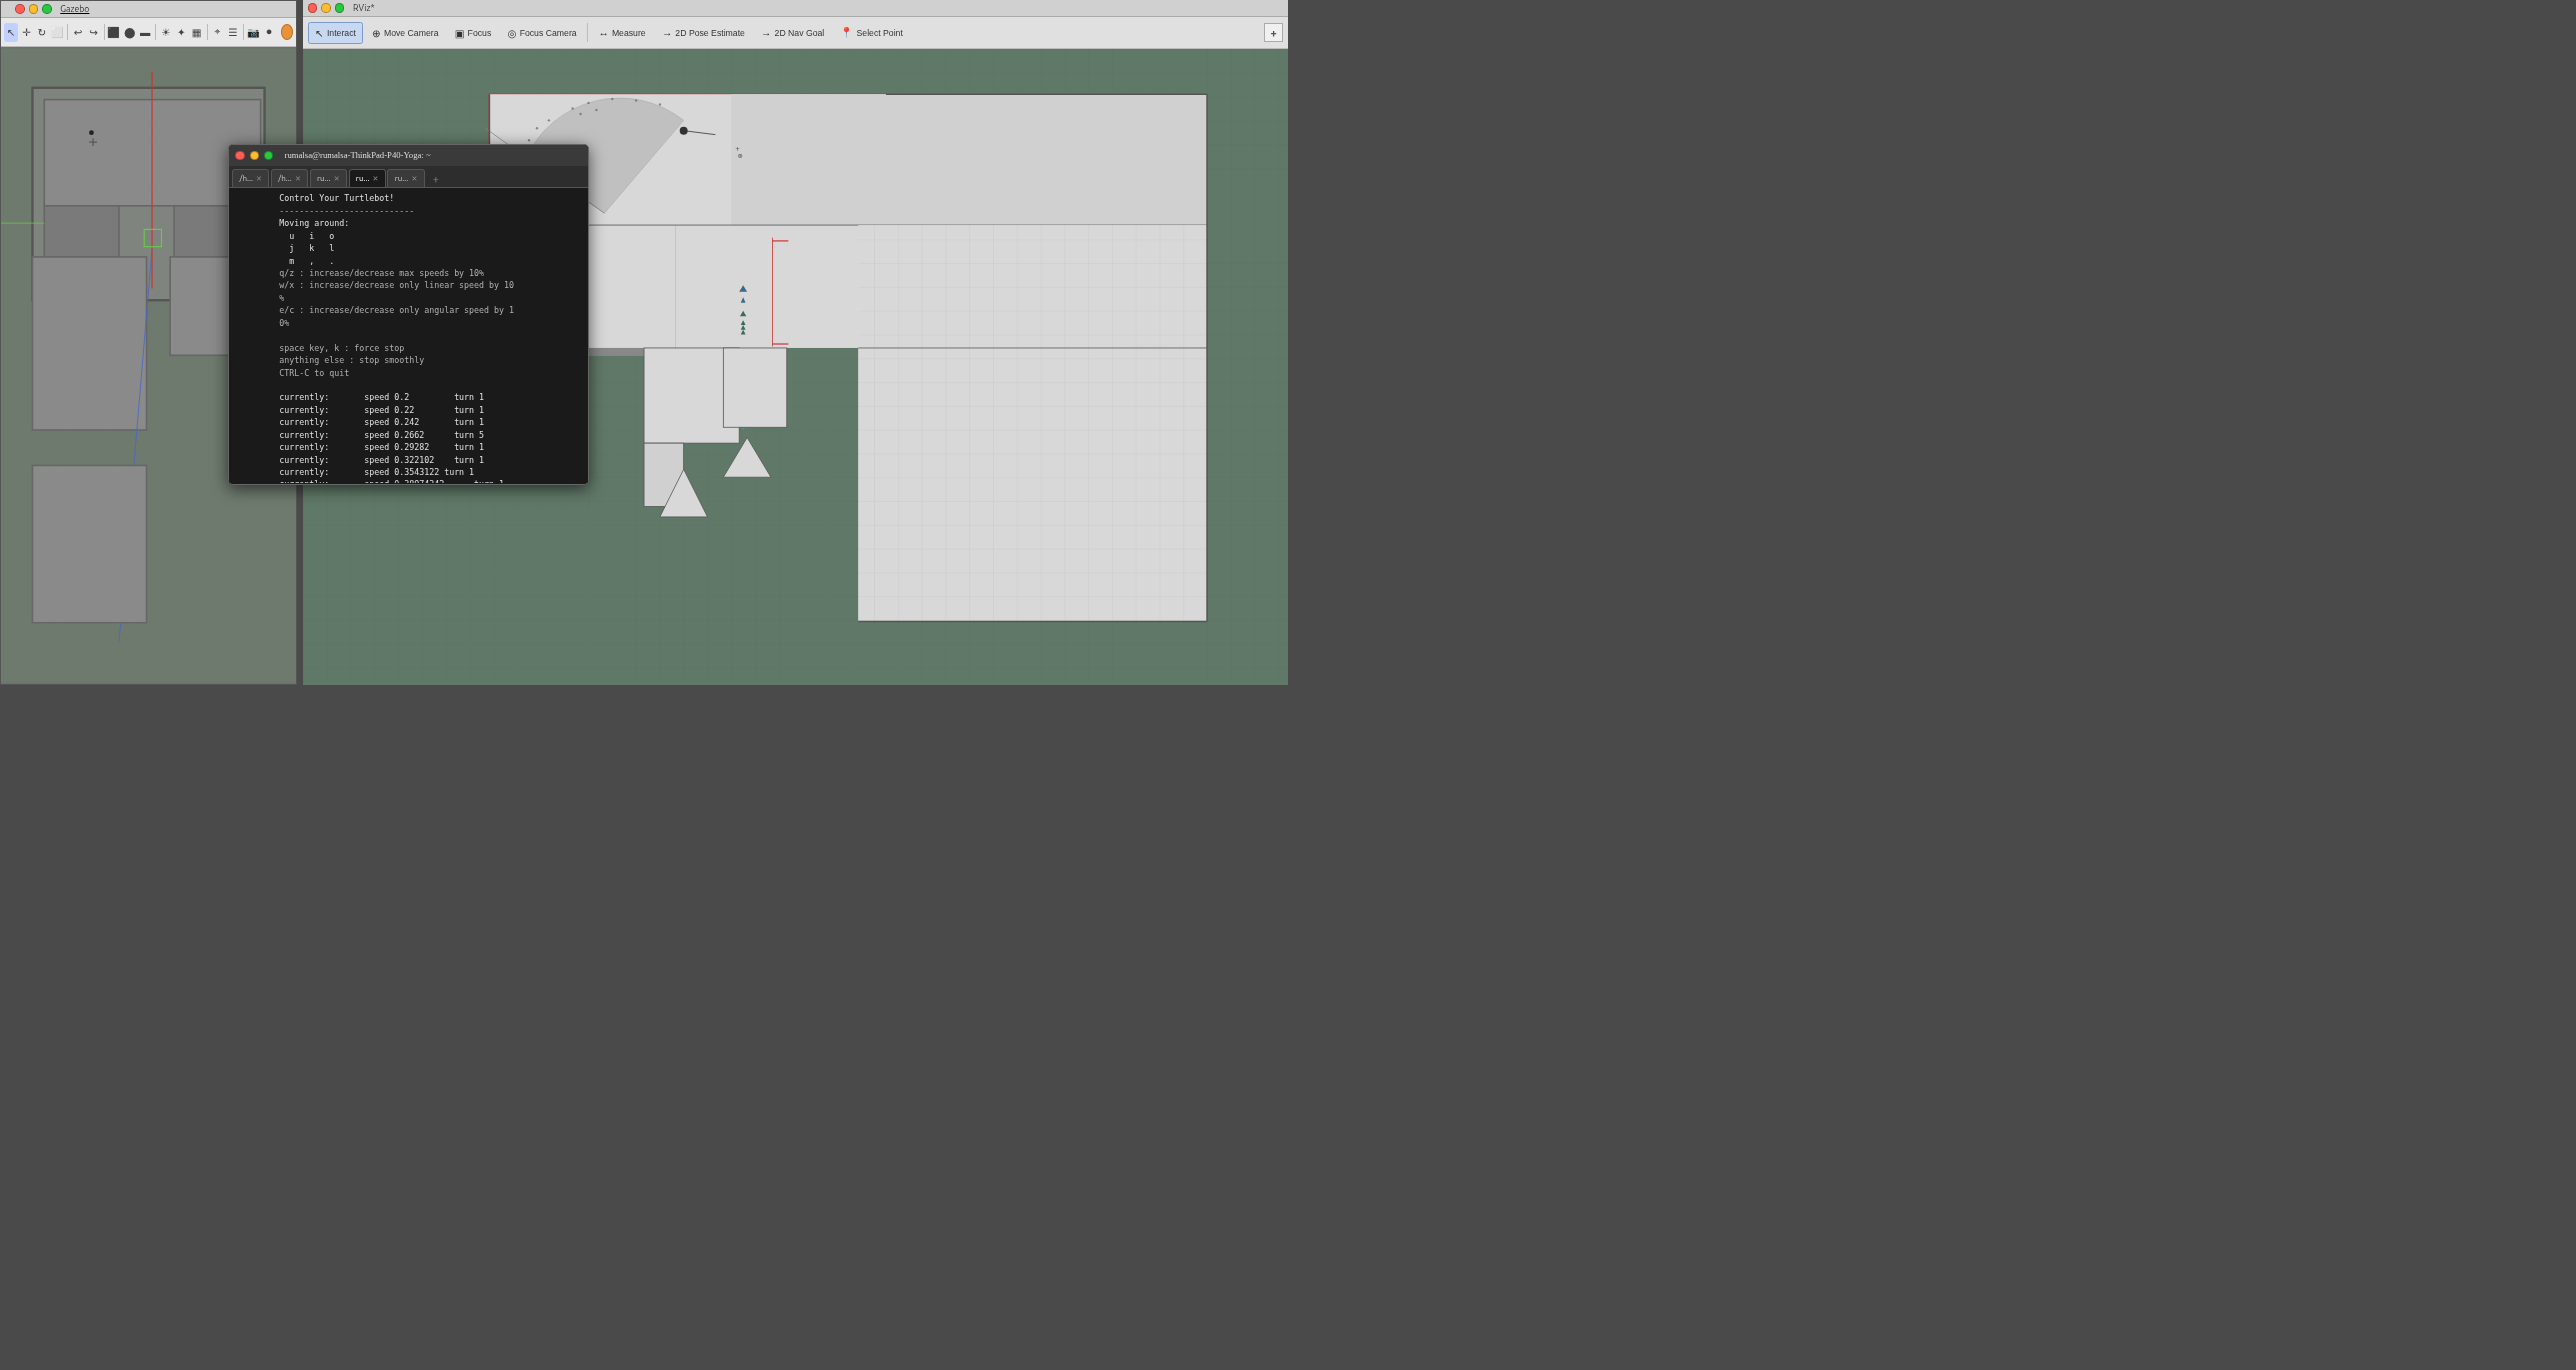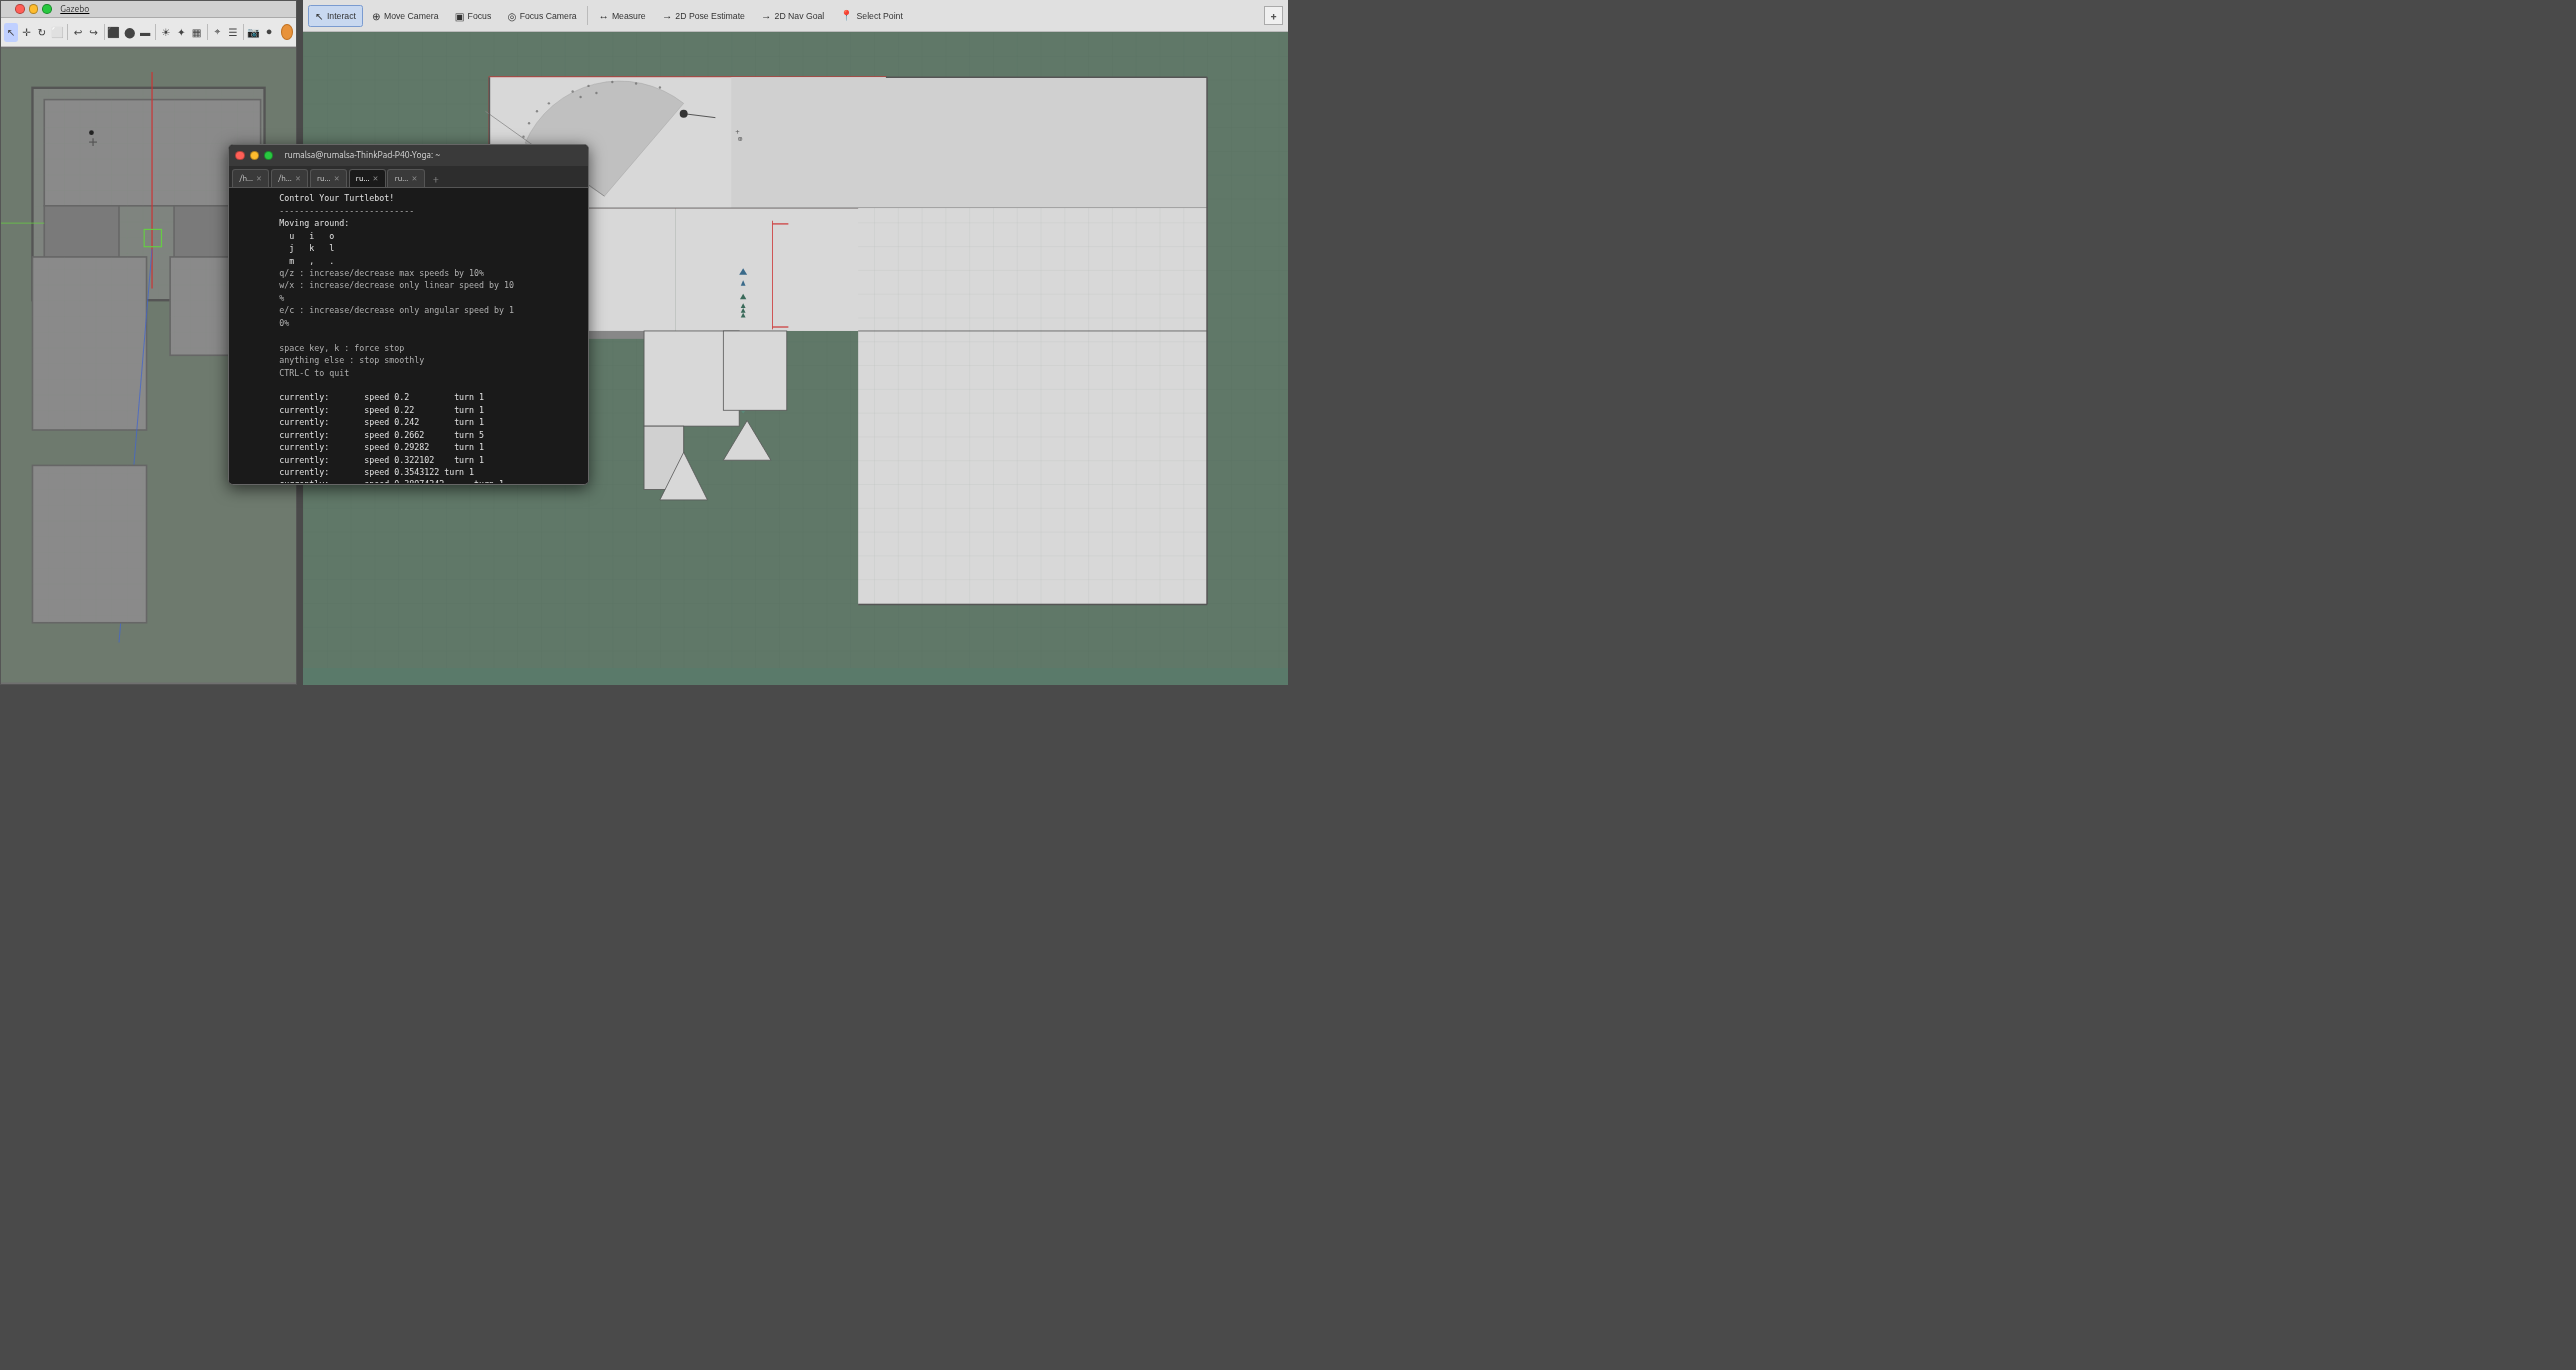--- a/index.html
+++ b/index.html
@@ -307,20 +307,26 @@
 
       <line x1="0" y1="222" x2="55" y2="222" stroke="#66cc44" stroke-width="1"></line>
 
       <rect x="40" y="530" width="145" height="200" fill="#8a8a8a" stroke="#666" stroke-width="2"></rect>
       <rect x="40" y="530" width="145" height="200" fill="url(#grid)" opacity="0.4"></rect>
     </svg>
   </div>
 </div>
 
 <div class="rviz-window">
+  <div class="rviz-titlebar">
+    <div class="titlebar-btn btn-close"></div>
+    <div class="titlebar-btn btn-min"></div>
+    <div class="titlebar-btn btn-max"></div>
+    <span class="titlebar-title">RViz*</span>
+  </div>
   <div class="rviz-toolbar">
     <button class="rviz-tool-btn active">
       <span class="rviz-tool-icon">↖</span>
       <span>Interact</span>
     </button>
     <button class="rviz-tool-btn">
       <span class="rviz-tool-icon">⊕</span>
       <span>Move Camera</span>
     </button>
     <button class="rviz-tool-btn">
@@ -448,21 +454,21 @@
       <polygon points="560,490 590,540 530,540" fill="#d8d8d8" stroke="#555" stroke-width="1"></polygon>
     </svg>
   </div>
 </div>
 
 <div class="terminal-window">
   <div class="terminal-titlebar">
     <div class="titlebar-btn btn-close"></div>
     <div class="titlebar-btn btn-min"></div>
     <div class="titlebar-btn btn-max"></div>
-    <span style="margin-left:6.3px;font-size:8.7px;color:#ddd;">rumalsa@rumalsa-ThinkPad-P40-Yoga: ~</span>
+    <span style="margin-left:6.3px;font-size:8.7px;color:#ddd;font-family:Liberation Serif, serif;">rumalsa@rumalsa-ThinkPad-P40-Yoga: ~</span>
   </div>
   <div class="terminal-tabs">
     <div class="terminal-tab">
       <span>/h...</span>
       <span class="terminal-tab-close">✕</span>
     </div>
     <div class="terminal-tab">
       <span>/h...</span>
       <span class="terminal-tab-close">✕</span>
     </div>

